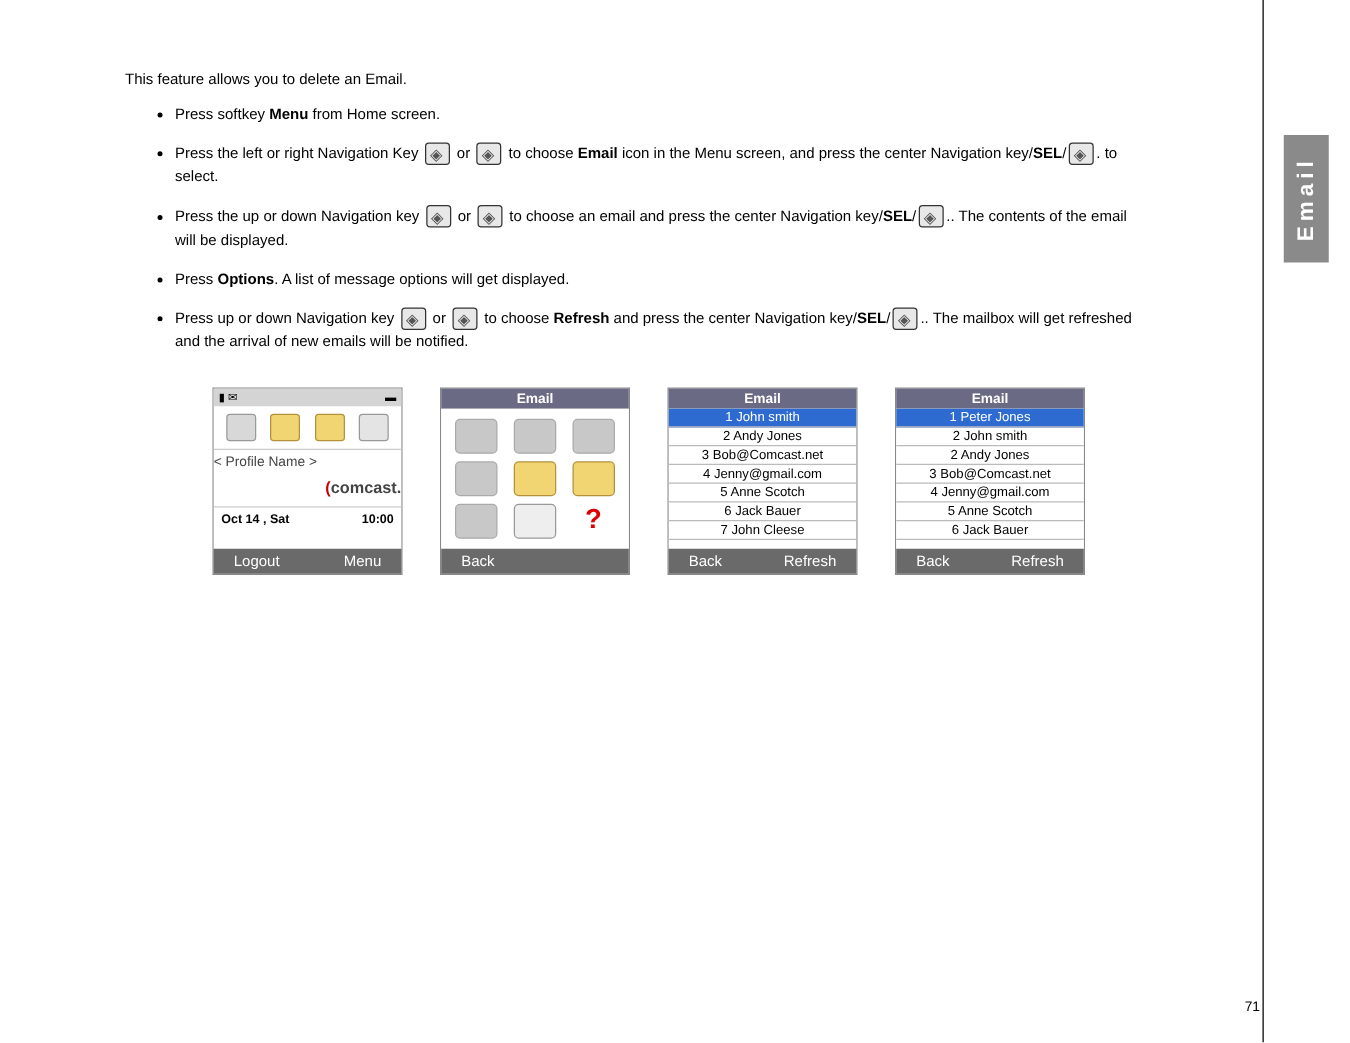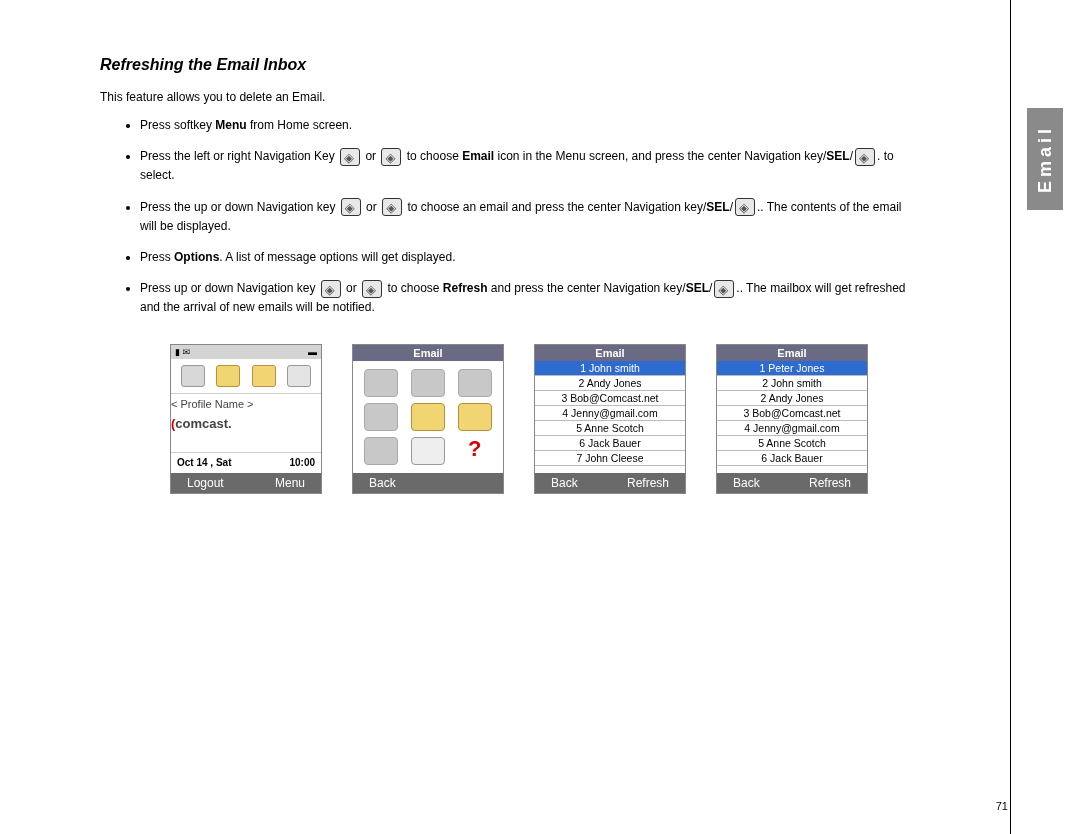--- a/index.html
+++ b/index.html
@@ -77,23 +77,23 @@
     gap: 29px;
   }
   .phone-body { flex: 1; background: #fff; }
   
   .home-status { display:flex; justify-content:space-between; background:#d4d4d4; padding:2px 4px; font-size:9px; }
   .home-iconrow { display:flex; justify-content:space-around; padding:6px 4px; }
   .home-iconrow span { display:inline-block; width:24px; height:22px; background:#f2d573; border:1px solid #b4913a; border-radius:3px; }
   .home-iconrow span:first-child { background:#d8d8d8; border-color:#999; }
   .home-iconrow span:last-child { background:#e4e4e4; border-color:#999; }
   .home-profile { text-align:left; font-size:11px; padding:4px 0; color:#444; border-top:1px solid #ccc; }
-  .home-logo { text-align:left; font-size:13px; font-weight:bold; color:#444; padding:2px 0 8px 0; }
+  .home-logo { text-align:right; font-size:13px; font-weight:bold; color:#444; padding:2px 0 8px 0; }
   .home-logo::before { content:"("; color:#c00; font-weight:bold; }
-  .home-date { display:flex; justify-content:space-between; padding:4px 6px; font-size:10px; font-weight:bold; border-top:1px solid #ccc;margin-top:13px; }
+  .home-date { display:flex; justify-content:space-between; padding:4px 6px; font-size:10px; font-weight:bold; border-top:1px solid #ccc; }
   
   .menu-grid { display:grid; grid-template-columns:repeat(3,1fr); gap:6px; padding:8px; }
   .menu-grid div { width:34px; height:28px; background:#e8e8c8; border:1px solid #aaa; border-radius:4px; justify-self:center; }
   .menu-grid .yellow { background:#f2d573; border-color:#b4913a; }
   .menu-grid .grey { background:#c8c8c8; }
   .menu-grid .redq { background:#fff; border:none; color:#d00; font-size:22px; font-weight:bold; text-align:center; line-height:24px; }
   .menu-grid .env { background:#eee; border-color:#999; }
   
   .elist { font-size:10.5px;text-align:center; }
   .elist div { padding:1px 4px; border-bottom:1px solid #bbb; white-space:nowrap; overflow:hidden; text-overflow:ellipsis; }
@@ -124,21 +124,20 @@
     display: flex;
     align-items: center;
     justify-content: center;
     transform: rotate(180deg);
   }
 </style>
 </head>
 <body>
 
 <div class="page">
-  <h2>Refreshing the Email Inbox</h2>
   <p class="intro">This feature allows you to delete an Email.</p>
   <ul>
     <li>
       <span>Press softkey </span><b>Menu</b><span> from Home screen.</span>
     </li>
     <li>
       <span>Press the left or right Navigation Key </span><span class="navglyph"></span><span> or </span><span class="navglyph"></span><span>  to choose </span><b>Email</b><span> icon in the Menu screen, and press the center Navigation key/</span><b>SEL</b>/<span class="navglyph"></span><span>. to select.</span>
     </li>
     <li>
       <span>Press the up or down Navigation key </span><span class="navglyph"></span><span> or </span><span class="navglyph"></span><span>  to choose an email and press the center Navigation key/</span><b>SEL</b>/<span class="navglyph"></span><span>.. The contents of the email will be displayed.</span>

